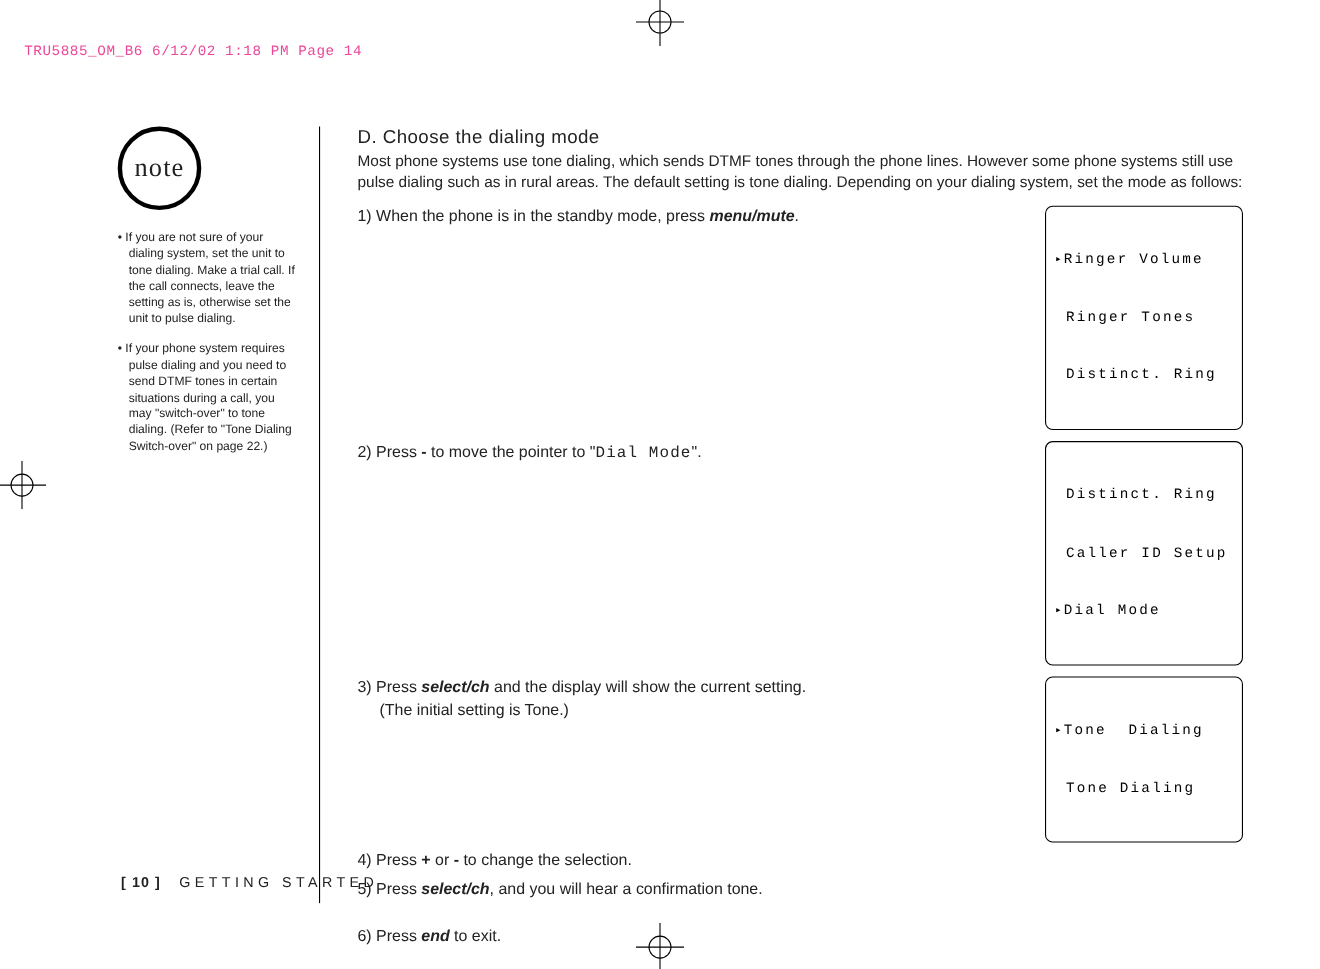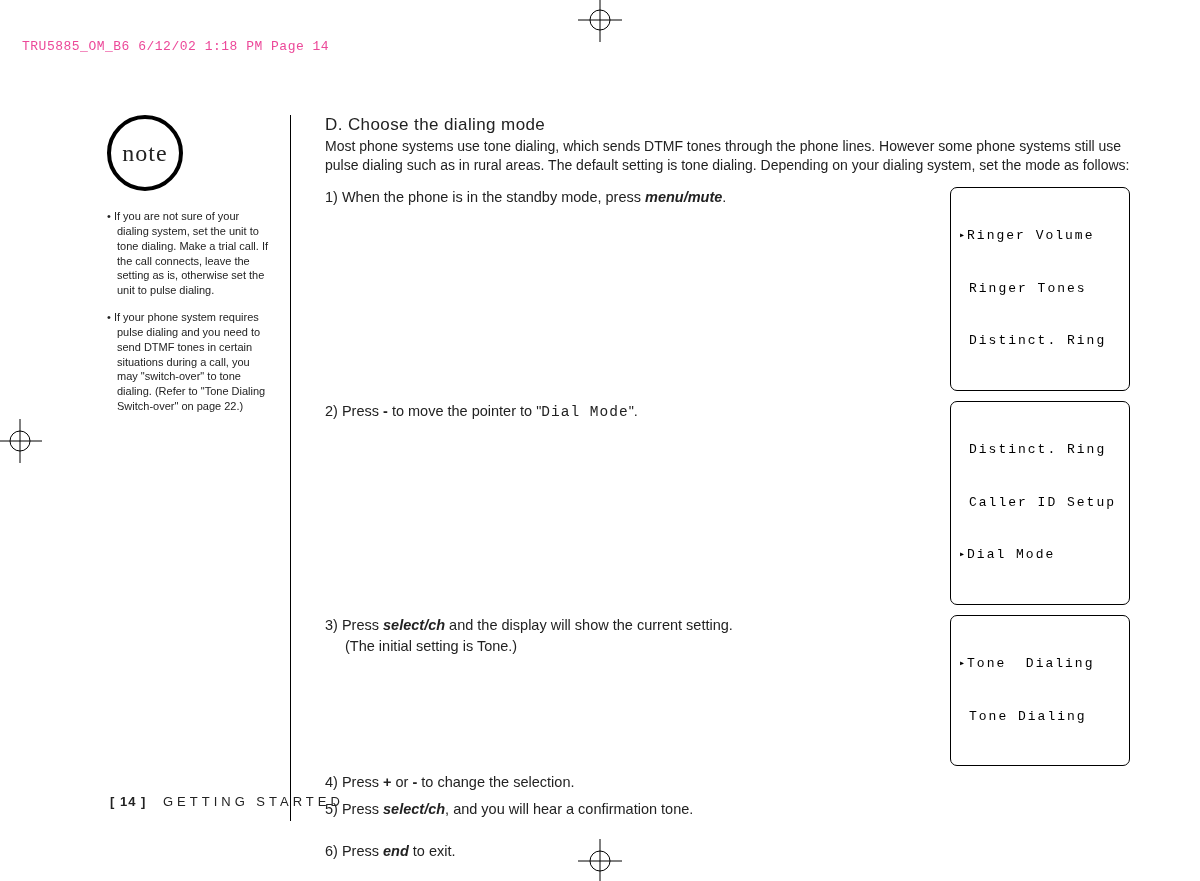--- a/index.html
+++ b/index.html
@@ -238,15 +238,15 @@
       <span>5) Press </span><span class="bi">select/ch</span><span>, and you will hear a confirmation tone.</span>
     </div>
     <div class="step-text">
       <span>6) Press </span><span class="bi">end</span><span> to exit.</span>
     </div>
 
   </main>
 </div>
 
 <div class="footer">
-  <span class="pn">[ 14 ]</span>
+  <span class="pn">[ 10 ]</span>
   <span class="sec">GETTING STARTED</span>
 </div>
 
 </body></html>

